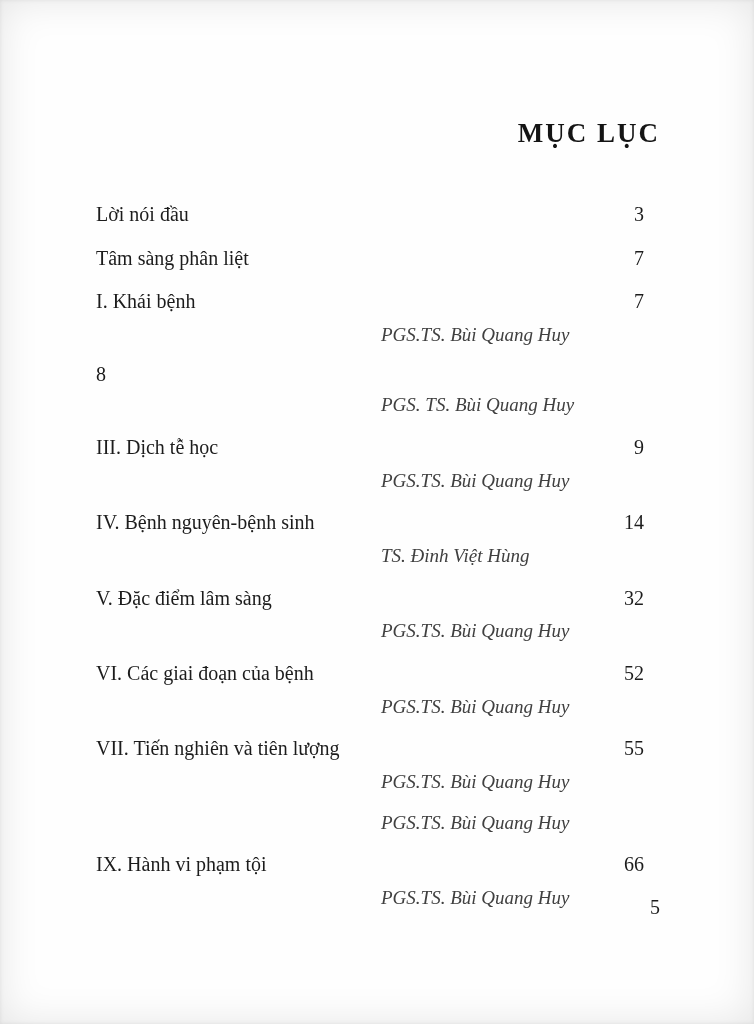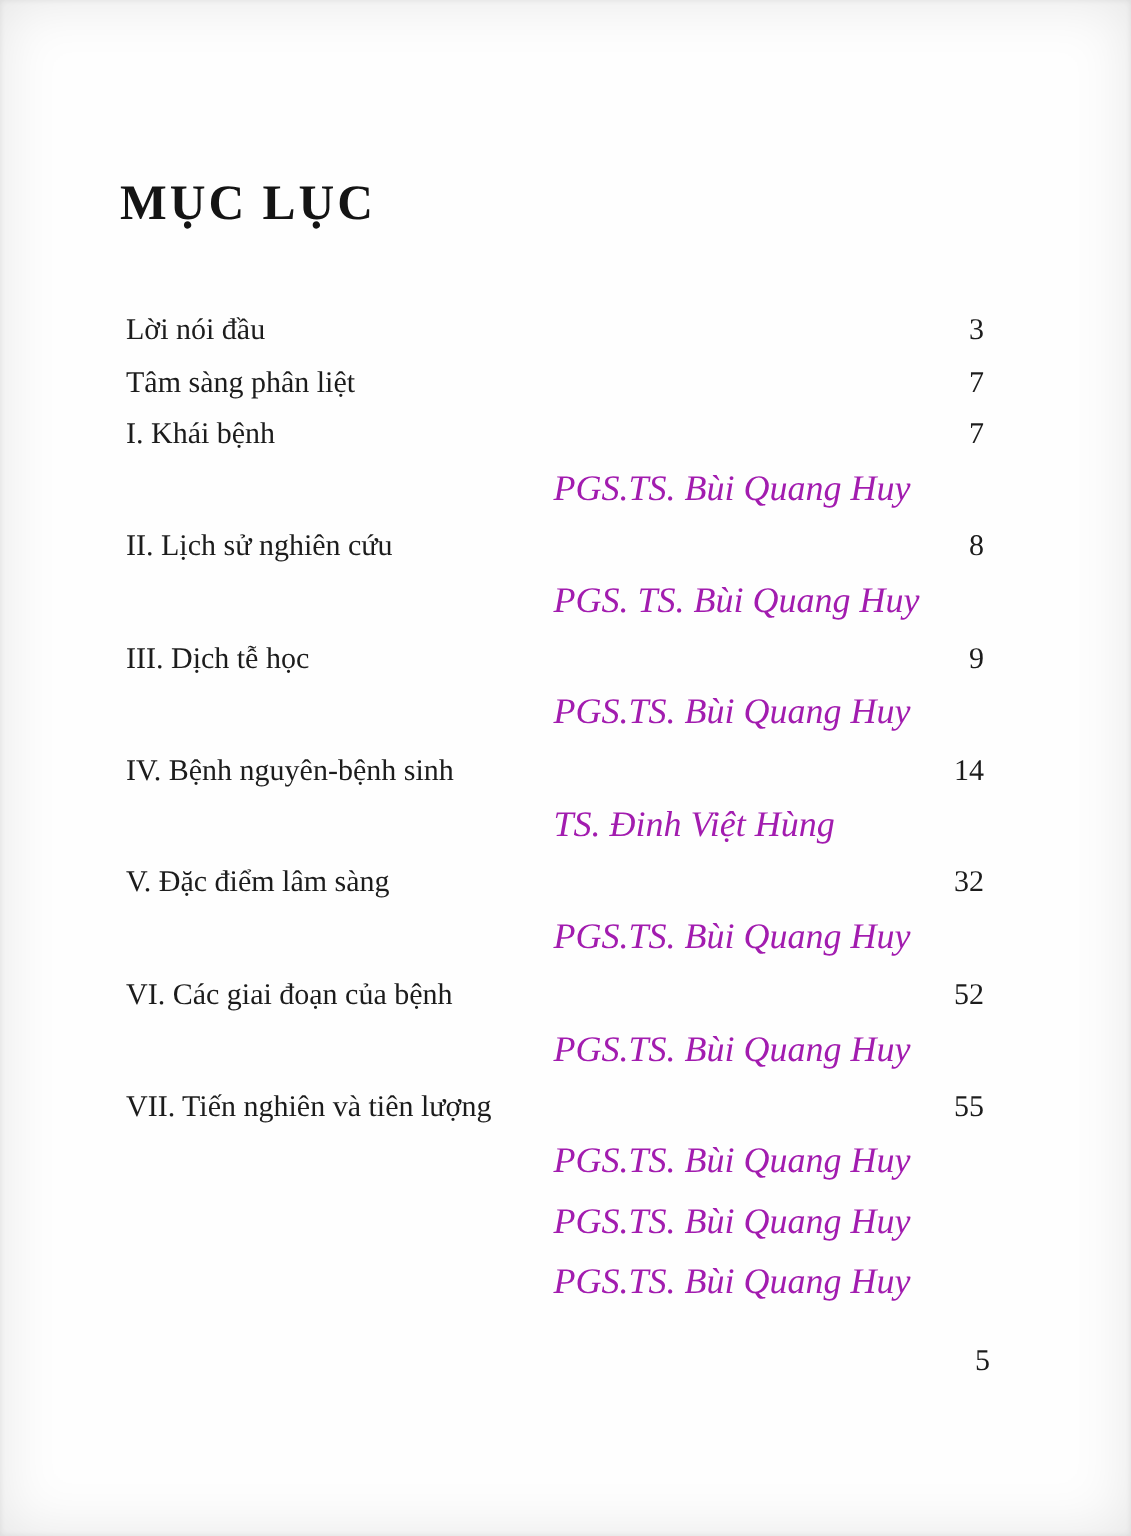--- a/index.html
+++ b/index.html
@@ -15,50 +15,50 @@
     margin: 0 auto;
     background: #fefefe;
     box-shadow: inset 0 0 40px rgba(0,0,0,0.10), inset 0 0 4px rgba(0,0,0,0.08);
     box-sizing: border-box;
     padding: 118px 94px 0 80px;
     color: #1c1c1c;
     overflow: hidden;
   }
   .doc-title {
     margin: 0 0 52px 0;
-    text-align: left;
-    font-size: 33px;
+    text-align: right;
+    font-size: 27px;
     font-weight: bold;
     letter-spacing: 2px;
     color: #141414;
   }
   .toc {
     font-size: 20px;
   }
-  .entry { margin: 4px; }
+  .entry { margin: 16px; }
   .row {
     display: flex;
     justify-content: space-between;
     align-items: baseline;
     margin-bottom: 7px;
   }
   .entry-title {
     max-width: 290px;
     line-height: 1.38;
   }
   .entry-page {
     text-align: right;
     white-space: nowrap;
   }
   .author {
     font-style: italic;
-    font-size: 24px;
+    font-size: 19px;
     line-height: 1.3;
     margin: 0 0 9px 285px;
-    color: #a21caf;
+    color: #404040;
     font-family: Liberation Serif, serif;
   }
   .page-number {
     position: absolute;
     right: 94px;
     top: 896px;
     font-size: 20px;
     color: #1c1c1c;
   }
 </style>
@@ -88,21 +88,20 @@
     <div class="entry">
       <div class="row">
         <span class="entry-title">I. Khái bệnh</span>
         <span class="entry-page">7</span>
       </div>
       <div class="author">PGS.TS. Bùi Quang Huy</div>
     </div>
 
     <div class="entry">
       <div class="row">
-        <span class="entry-title">II. Lịch sử nghiên cứu</span>
         <span class="entry-page">8</span>
       </div>
       <div class="author">PGS. TS. Bùi Quang Huy</div>
     </div>
 
     <div class="entry">
       <div class="row">
         <span class="entry-title">III. Dịch tễ học</span>
         <span class="entry-page">9</span>
       </div>
@@ -139,20 +138,24 @@
         <span class="entry-page">55</span>
       </div>
       <div class="author">PGS.TS. Bùi Quang Huy</div>
     </div>
 
     <div class="entry">
       <div class="author">PGS.TS. Bùi Quang Huy</div>
     </div>
 
     <div class="entry">
+      <div class="row">
+        <span class="entry-title">IX. Hành vi phạm tội</span>
+        <span class="entry-page">66</span>
+      </div>
       <div class="author">PGS.TS. Bùi Quang Huy</div>
     </div>
 
   </div>
 
   <div class="page-number">5</div>
 
 </div>
 
 </body></html>

